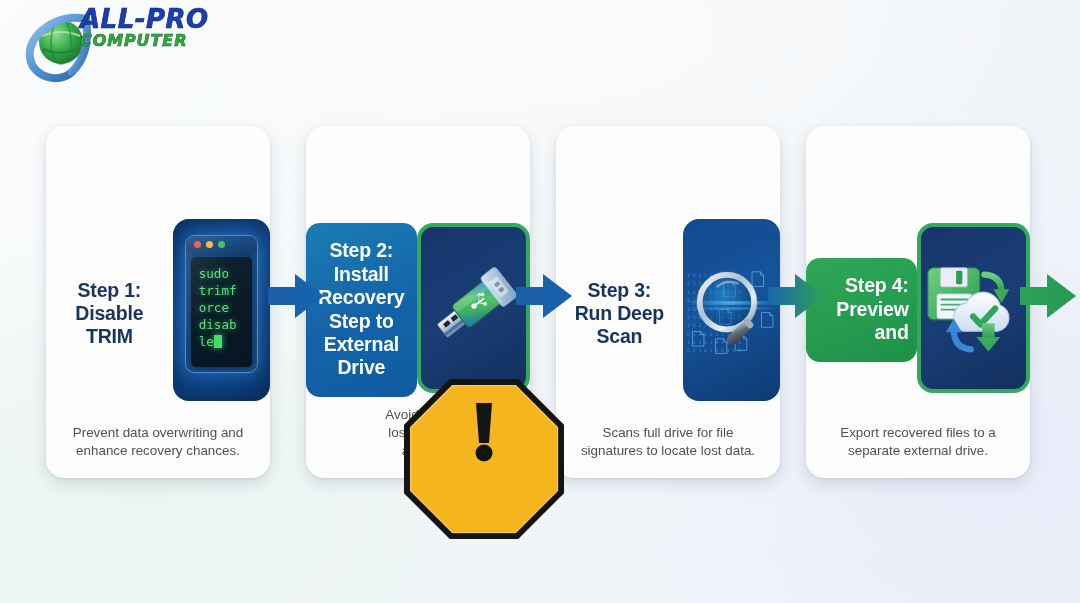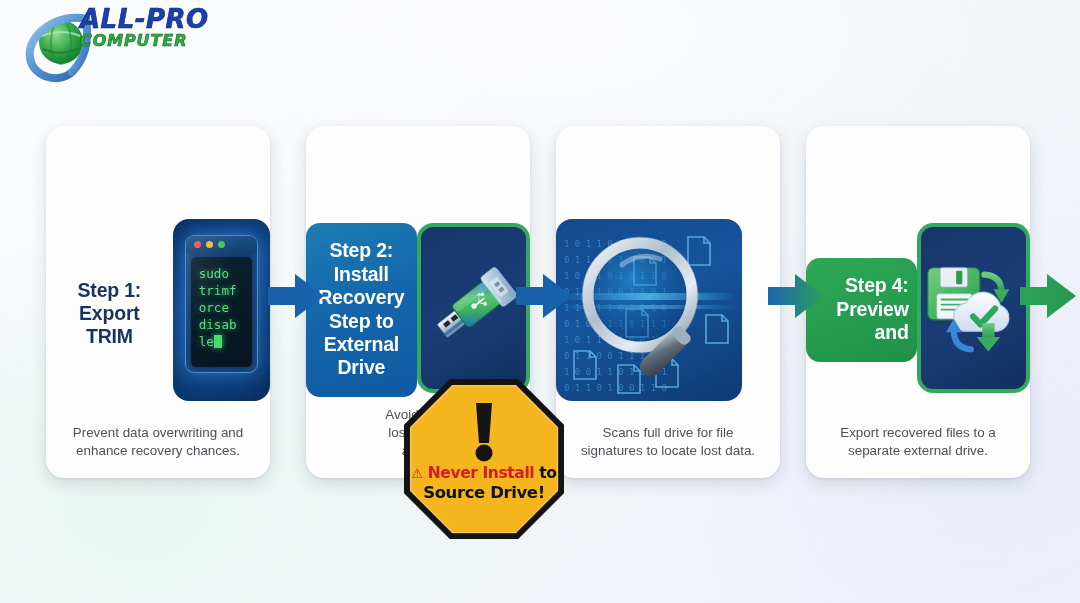--- a/index.html
+++ b/index.html
@@ -290,21 +290,21 @@
     <div class="logo-text">
       <div class="logo-line1">ALL-PRO</div>
       <div class="logo-line2">COMPUTER</div>
     </div>
   </div>
 
   <div class="card" id="card1">
     <div class="card-inner">
       <div class="title-plain">
         <div>Step 1:</div>
-        <div>Export TRIM</div>
+        <div>Disable TRIM</div>
       </div>
       <div class="art art-blue" style="margin-top:16px;height:182px;">
         <div class="term-frame">
           <div class="term-bar">
             <span class="dot dot-r"></span>
             <span class="dot dot-y"></span>
             <span class="dot dot-g"></span>
           </div>
           <div class="term-screen">
             <div class="term-text">sudo trimforce</div>
@@ -368,20 +368,24 @@
       <div class="caption">
         <div>Avoids ove</div>
         <div>lost files o</div>
         <div>affect</div>
       </div>
     </div>
   </div>
 
   <div class="card" id="card3">
     <div class="card-inner">
+      <div class="title-plain">
+        <div>Step 3:</div>
+        <div>Run Deep Scan</div>
+      </div>
       <div class="art art-bluedeep" style="margin-top:16px;height:182px;">
         <svg width="100%" height="100%" viewBox="0 0 186 182">
           <defs>
             <radialGradient id="lensG" cx="42%" cy="36%" r="70%">
               <stop offset="0%" stop-color="#2b9fe0" stop-opacity="0.55"></stop>
               <stop offset="70%" stop-color="#0c4a8c" stop-opacity="0.35"></stop>
               <stop offset="100%" stop-color="#08305f" stop-opacity="0.5"></stop>
             </radialGradient>
             <linearGradient id="ringG" x1="0" y1="0" x2="1" y2="1">
               <stop offset="0%" stop-color="#f4f8fb"></stop>
@@ -547,19 +551,15 @@
 
   <div class="warning">
     <svg width="160" height="160" viewBox="0 0 160 160" style="position:absolute;left:0;top:0;">
       <polygon points="47,3 113,3 157,47 157,113 113,157 47,157 3,113 3,47" fill="#f5b51e" stroke="#141414" stroke-width="6"></polygon>
       <polygon points="47,3 113,3 157,47 157,113 113,157 47,157 3,113 3,47" fill="none" stroke="#ffffff" stroke-width="1.4" opacity="0.28" transform="translate(0,0) scale(0.955) translate(4,4)"></polygon>
       <g fill="#141414">
         <path d="M72 24 h16 l-3 40 h-10 z"></path>
         <circle cx="80" cy="74" r="8.5"></circle>
       </g>
     </svg>
-    <div class="warn-text">
-      <div class="warn-l1"><span class="tri">⚠</span> <span class="red">Never Install</span><span> to</span></div>
-      <div class="warn-l2">Source Drive!</div>
-    </div>
   </div>
 
 </div>
 
 </body></html>

